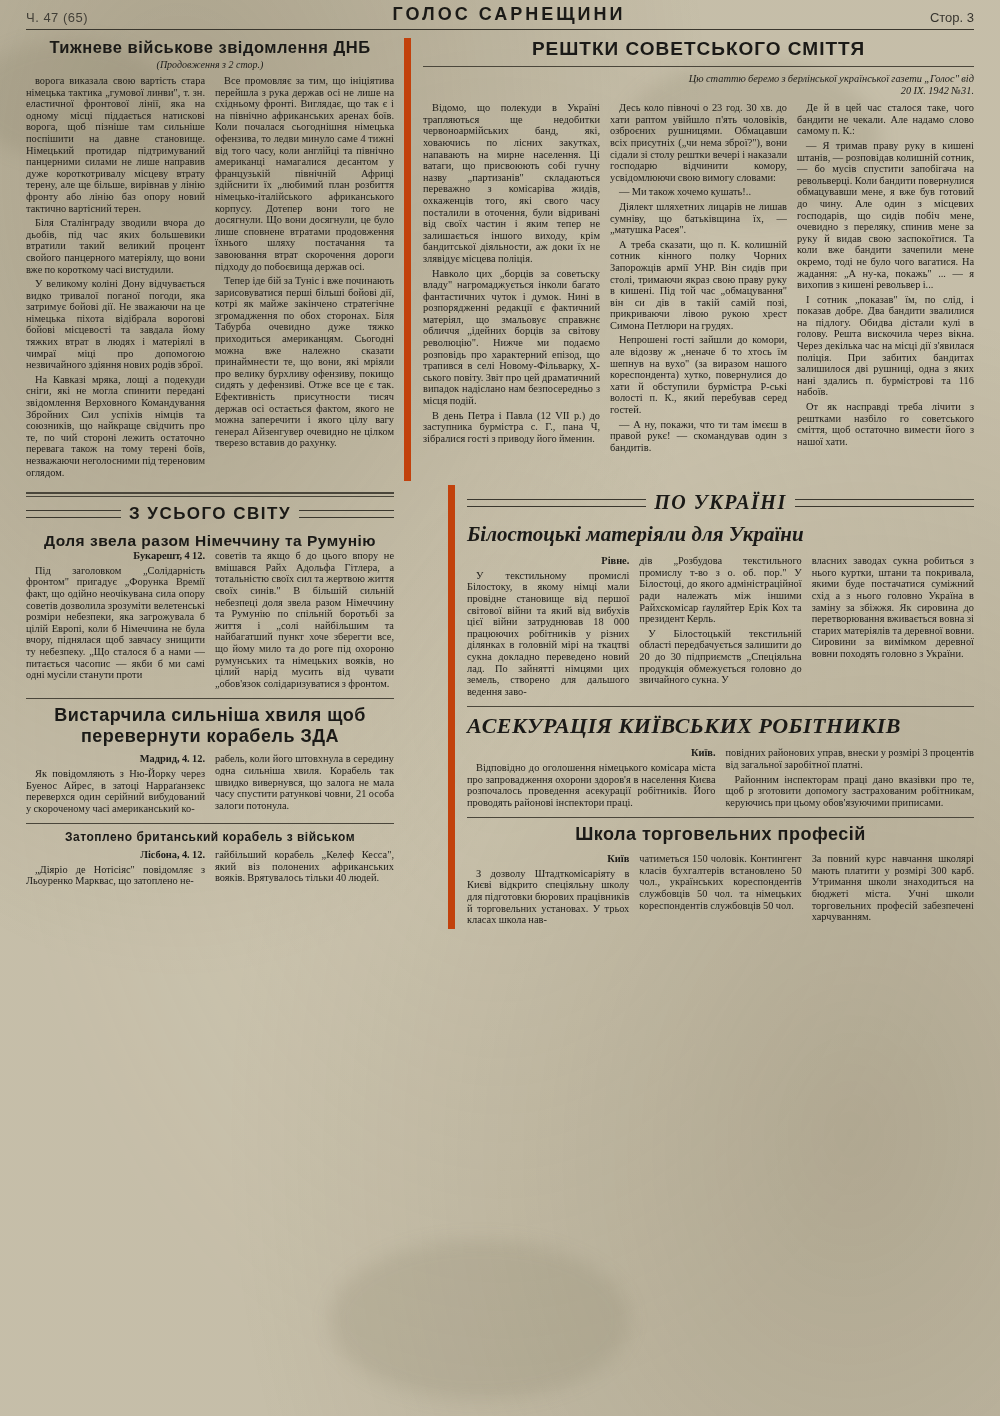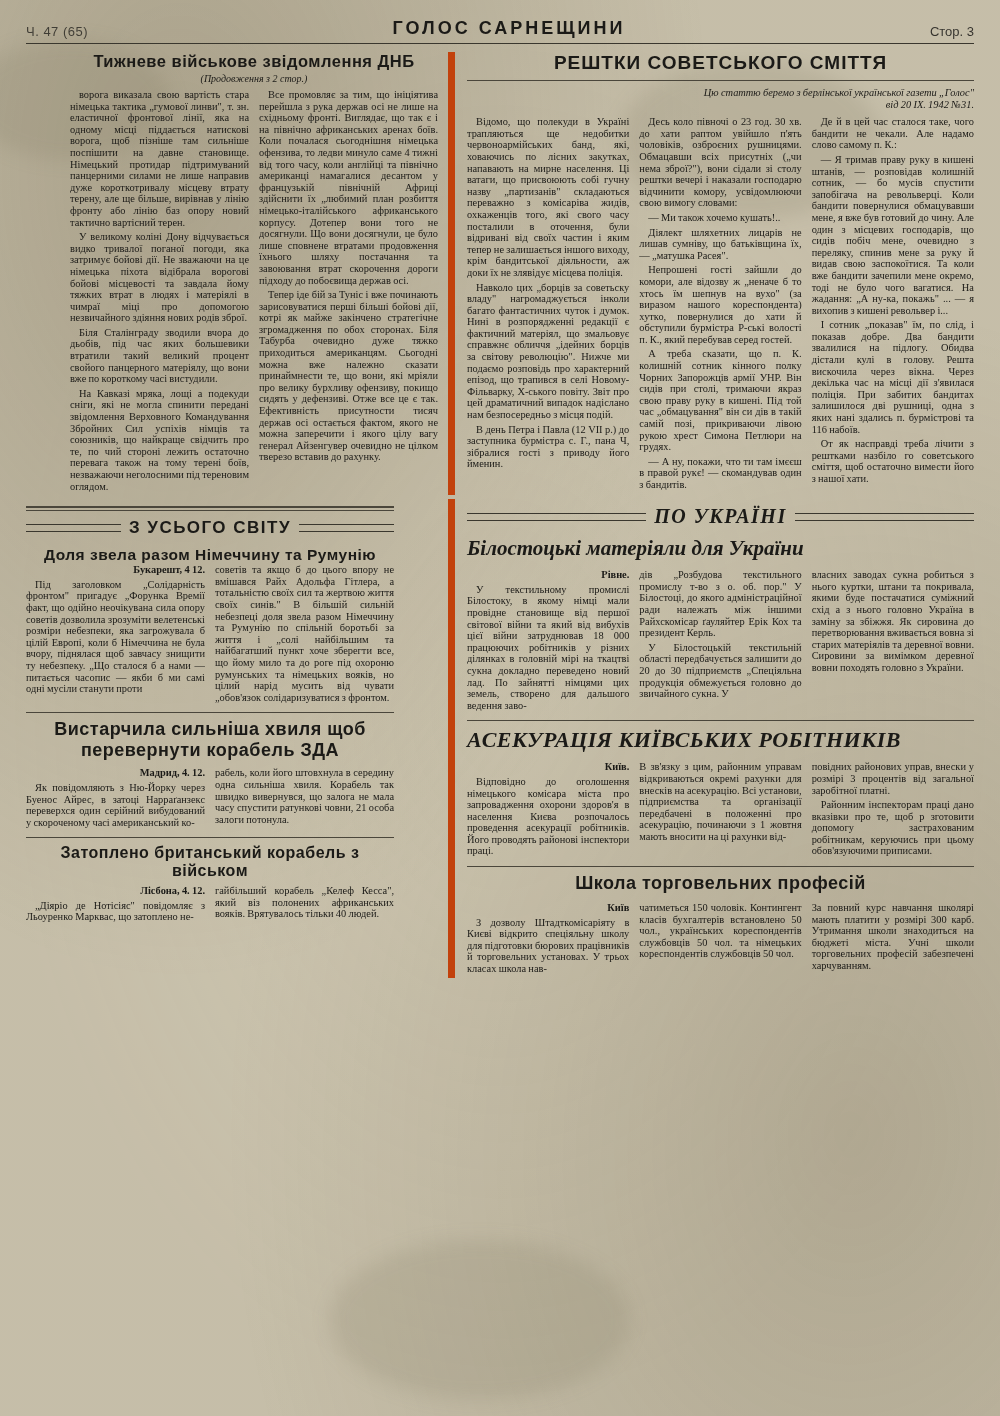--- a/index.html
+++ b/index.html
@@ -15,21 +15,21 @@
   .grain{
     position:absolute;inset:0;pointer-events:none;
     background:
       radial-gradient(ellipse at 18% 12%, rgba(120,110,85,.28), rgba(120,110,85,0) 46%),
       radial-gradient(ellipse at 85% 80%, rgba(120,110,85,.22), rgba(120,110,85,0) 52%),
       radial-gradient(ellipse at 50% 50%, rgba(255,252,240,.22), rgba(160,150,120,.12) 70%);
     mix-blend-mode:multiply;
   }
   .page{
     position:absolute;inset:0;
-    padding:18px 26px 10px 26px;
+    padding:4px 26px 10px 26px;
     box-sizing:border-box;
   }
 
   
   .masthead{
     display:flex;align-items:flex-end;justify-content:space-between;
     border-bottom:1.5px solid #3a372e;
     padding-bottom:4px;
     margin-bottom:8px;
   }
@@ -69,21 +69,21 @@
   
   .banner{display:flex;align-items:center;gap:8px;margin:6px 0 8px 0;}
   .banner .bar{flex:1;height:6px;border-top:1.6px solid #3a372e;border-bottom:1.6px solid #3a372e;}
   .banner .txt{
     font-family:"Liberation Sans",sans-serif;font-weight:bold;
     font-size:17px;letter-spacing:1.5px;white-space:nowrap;
   }
   .banner-it .txt{font-family:"Liberation Serif",serif;font-style:italic;font-weight:bold;font-size:20px;}
 
   
-  .top{display:flex;margin-left:44px;}
+  .top{display:flex;}
   .top-left{width:378px;padding-right:10px;box-sizing:border-box;}
   .top-right{flex:1;padding-left:12px;box-sizing:border-box;}
 
   .duo{display:flex;gap:10px;}
   .duo>div{flex:1;}
   .trio{display:flex;gap:10px;}
   .trio>div{flex:1;}
 
   .ttl-main{font-size:16.5px;}
   .ttl-sm{font-size:18px;}
@@ -116,22 +116,22 @@
   </div>
 
   <div class="top">
 
     <div class="top-left">
       <div class="hl ttl-main">Тижневе військове звідомлення ДНБ</div>
       <div class="sub">(Продовження з 2 стор.)</div>
       <div class="duo">
         <div class="body-txt">
           <p>ворога виказала свою вартість стара німецька тактика „гумової линви", т. зн. еластичної фронтової лінії, яка на одному місці піддається натискові ворога, щоб пізніше там сильніше поспішити на давне становище. Німецький протидар підтримуваний панцерними силами не лише направив дуже короткотривалу місцеву втрату терену, але ще більше, вирівнав у лінію фронту або лінію баз опору новий тактично вартісний терен.</p>
+          <p>Біля Сталінграду зводили вчора до дьобів, під час яких большевики втратили такий великий процент свойого панцерного матеріялу, що вони вже по короткому часі вистудили.</p>
           <p>У великому коліні Дону відчувається видко тривалої поганої погоди, яка затримує бойові дії. Не зважаючи на це німецька піхота відібрала ворогові бойові місцевості та завдала йому тяжких втрат в людях і матеріялі в чимраї міці про допомогою незвичайного здіяння нових родів зброї.</p>
-          <p>Біля Сталінграду зводили вчора до дьобів, під час яких большевики втратили такий великий процент свойого панцерного матеріялу, що вони вже по короткому часі вистудили.</p>
           <p>На Кавказі мряка, лощі а подекуди сніги, які не могла спинити передані звідомлення Верховного Командування Збройних Сил успіхів німців та союзників, що найкраще свідчить про те, по чий стороні лежить остаточно перевага також на тому терені боїв, незважаючи неголосними під тереновим оглядом.</p>
         </div>
         <div class="body-txt">
           <p>Все промовляє за тим, що ініціятива перейшла з рука держав осі не лише на східньому фронті. Виглядає, що так є і на північно африканських аренах боїв. Коли почалася сьогоднішня німецька офензива, то ледви минуло саме 4 тижні від того часу, коли англійці та північно американці намагалися десантом у французькій північній Африці здійснити їх „любимий план розбиття німецько-італійського африканського корпусу. Дотепер вони того не досягнули. Що вони досягнули, це було лише сповнене втратами продовження їхнього шляху постачання та завоювання втрат скорочення дороги підходу до побоєвища держав осі.</p>
           <p>Тепер іде бій за Туніс і вже починають зарисовуватися перші більші бойові дії, котрі як майже закінчено стратегічне згромадження по обох сторонах. Біля Табурба очевидно дуже тяжко приходиться американцям. Сьогодні можна вже належно сказати принаймнести те, що вони, які мріяли про велику бурхливу офензиву, покищо сидять у дефензиві. Отже все це є так. Ефективність присутности тисяч держав осі остається фактом, якого не можна заперечити і якого цілу вагу генерал Айзенгувер очевидно не цілком тверезо вставив до рахунку.</p>
         </div>
       </div>
     </div>
 
     <div class="top-right vrule">
@@ -141,22 +141,22 @@
       <div class="trio">
         <div class="body-txt">
           <p>Відомо, що полекуди в Україні трапляються ще недобитки червоноармійських банд, які, ховаючись по лісних закутках, напавають на мирне населення. Ці ватаги, що присвоюють собі гучну назву „партизанів" складаються переважно з комісаріва жидів, охкаженців того, які свого часу посталили в оточення, були відривані від своїх частин і яким тепер не залишається іншого виходу, крім бандитської діяльности, аж доки їх не злявідує місцева поліція.</p>
           <p>Навколо цих „борців за советьску владу" нагромаджується інколи багато фантастичних чуток і думок. Нині в розпорядженні редакції є фактичний матеріял, що змальовує справжнє обличчя „ідейних борців за світову революцію". Нижче ми подаємо розповідь про характерний епізод, що трапився в селі Новому-Фільварку, Х-ського повіту. Звіт про цей драматичний випадок надіслано нам безпосередньо з місця подій.</p>
           <p>В день Петра і Павла (12 VII р.) до заступника бурмістра с. Г., пана Ч, зібралися гості з приводу його йменин.</p>
         </div>
         <div class="body-txt">
           <p>Десь коло півночі о 23 год. 30 хв. до хати раптом увійшло п'ять чоловіків, озброєних рушницями. Обмацавши всіх присутніх („чи нема зброї?"), вони сідали зі столу рештки вечері і наказали господарю відчинити комору, усвідомлюючи свою вимогу словами:</p>
           <p>— Ми також хочемо кушать!..</p>
           <p>Діялект шляхетних лицарів не лишав сумніву, що батьківщина їх, — „матушка Расея".</p>
+          <p>А треба сказати, що п. К. колишній сотник кінного полку Чорних Запорожців армії УНР. Він сидів при столі, тримаючи якраз свою праву руку в кишені. Під той час „обмацування" він си дів в такій самій позі, прикриваючи лівою рукою хрест Симона Петлюри на грудях.</p>
           <p>Непрошені гості зайшли до комори, але відозву ж „неначе б то хтось їм шепнув на вухо" (за виразом нашого кореспондента) хутко, повернулися до хати й обступили бурмістра Р-ські волості п. К., який перебував серед гостей.</p>
-          <p>А треба сказати, що п. К. колишній сотник кінного полку Чорних Запорожців армії УНР. Він сидів при столі, тримаючи якраз свою праву руку в кишені. Під той час „обмацування" він си дів в такій самій позі, прикриваючи лівою рукою хрест Симона Петлюри на грудях.</p>
           <p>— А ну, покажи, что ти там імєєш в правой рукє! — скомандував один з бандитів.</p>
         </div>
         <div class="body-txt">
           <p>Де й в цей час сталося таке, чого бандити не чекали. Але надамо слово самому п. К.:</p>
           <p>— Я тримав праву руку в кишені штанів, — розповідав колишній сотник, — бо мусів спустити запобігача на револьверці. Коли бандити повернулися обмацувавши мене, я вже був готовий до чину. Але один з місцевих господарів, що сидів побіч мене, очевидно з переляку, спинив мене за руку й видав свою заспокоїтися. Та коли вже бандити зачепили мене окремо, тоді не було чого вагатися. На жадання: „А ну-ка, покажь" ... — я вихопив з кишені револьвер і...</p>
           <p>І сотник „показав" їм, по слід, і показав добре. Два бандити звалилися на підлогу. Обидва дістали кулі в голову. Решта вискочила через вікна. Через декілька час на місці дії з'явилася поліція. При забитих бандитах залишилося дві рушниці, одна з яких нані здались п. бурмістрові та 116 набоїв.</p>
           <p>От як насправді треба лічити з рештками назбіло го советського сміття, щоб остаточно вимести його з нашої хати.</p>
         </div>
       </div>
     </div>
@@ -189,21 +189,21 @@
         <div class="body-txt">
           <p style="text-indent:0;text-align:right;" class="dateline">Мадрид, 4. 12.</p>
           <p>Як повідомляють з Ню-Йорку через Буенос Айрес, в затоці Нарраґанзекс переверхся один серійний вибудований у скороченому часі американський ко-</p>
         </div>
         <div class="body-txt">
           <p style="text-indent:0;">рабель, коли його штовхнула в середину одна сильніша хвиля. Корабель так швидко вивернувся, що залога не мала часу спустити ратункові човни, 21 особа залоги потонула.</p>
         </div>
       </div>
 
       <div class="rule-h"></div>
-      <div class="hl" style="font-size:16px;margin-bottom:5px;">Затоплено британський корабель з військом</div>
+      <div class="hl" style="font-size:12px;margin-bottom:5px;">Затоплено британський корабель з військом</div>
       <div class="duo">
         <div class="body-txt">
           <p style="text-indent:0;text-align:right;" class="dateline">Лісбона, 4. 12.</p>
           <p>„Діяріо де Нотісіяс" повідомляє з Льоуренко Марквас, що затоплено не-</p>
         </div>
         <div class="body-txt">
           <p style="text-indent:0;">гайбільший корабель „Келеф Кесса", який віз полонених африканських вояків. Врятувалось тільки 40 людей.</p>
         </div>
       </div>
     </div>
@@ -231,23 +231,20 @@
       </div>
 
       <div class="rule-h"></div>
       <div class="italic-hl" style="font-size:22px;margin:4px 0 8px 0;letter-spacing:.5px;">АСЕКУРАЦІЯ КИЇВСЬКИХ РОБІТНИКІВ</div>
       <div class="trio">
         <div class="body-txt">
           <p style="text-indent:0;text-align:right;" class="dateline">Київ.</p>
           <p>Відповідно до оголошення німецького комісара міста про запровадження охорони здоров'я в населення Києва розпочалось проведення асекурації робітників. Його проводять районові інспектори праці.</p>
         </div>
         <div class="body-txt">
-          <p style="text-indent:0;">В зв'язку з цим, районним управам відкриваються окремі рахунки для внесків на асекурацію. Всі установи, підприємства та організації передбачені в положенні про асекурацію, починаючи з 1 жовтня мають вносити на ці рахунки від-</p>
-        </div>
-        <div class="body-txt">
           <p style="text-indent:0;">повідних районових управ, внески у розмірі 3 процентів від загальної заробітної платні.</p>
           <p>Районним інспекторам праці дано вказівки про те, щоб р зготовити допомогу застрахованим робітникам, керуючись при цьому обов'язуючими приписами.</p>
         </div>
       </div>
 
       <div class="rule-h"></div>
       <div class="hl" style="font-size:18px;letter-spacing:.5px;margin:6px 0 8px 0;">Школа  торговельних  професій</div>
       <div class="trio">
         <div class="body-txt">
           <p style="text-indent:0;text-align:right;" class="dateline">Київ</p>

